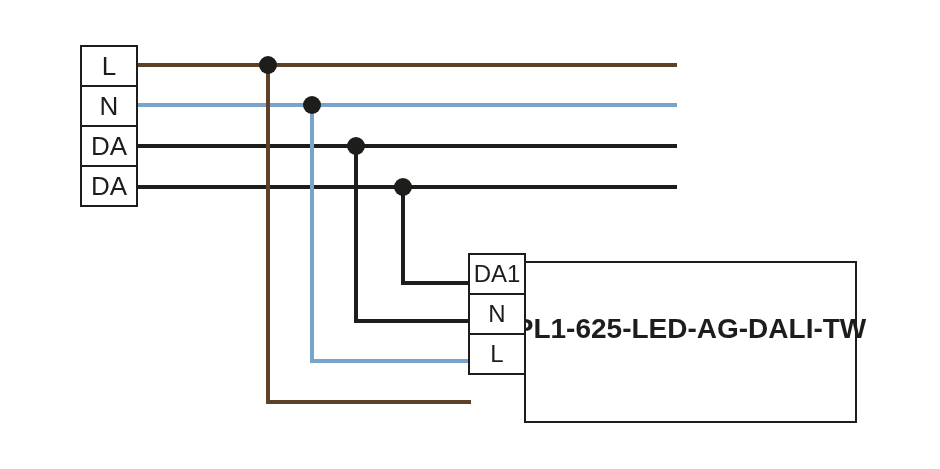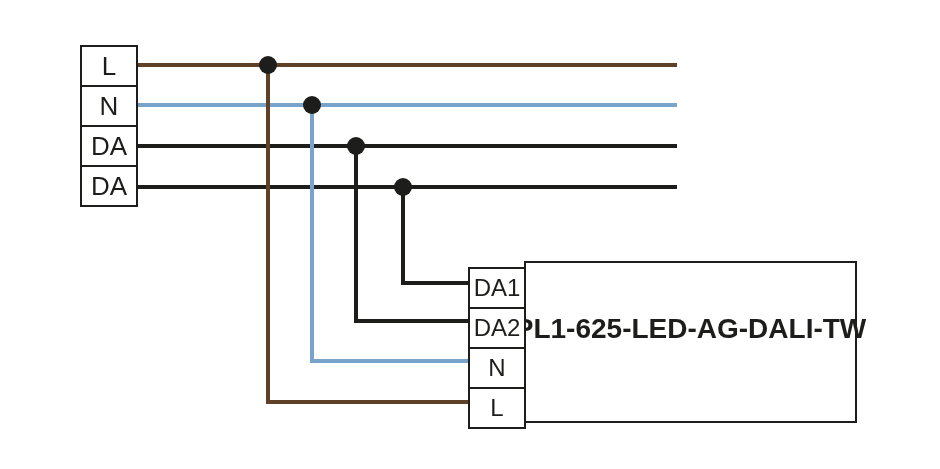--- a/index.html
+++ b/index.html
@@ -32,21 +32,21 @@
     justify-content: center;
     margin-top: -2px;
   }
   .tbox:first-child { margin-top: 0; }
   .tbox .tlabel {
     color: #1d1d1b;
     font-size: 26px;
     line-height: 1;
   }
   .supply-block   { left: 80px;  top: 45px; }
-  .device-tblock  { left: 468px; top: 267px; z-index: 5; align-items: center; }
+  .device-tblock  { left: 468px; top: 253px; z-index: 5; align-items: center; }
   .device-tblock .tbox .tlabel { font-size: 24px; }
 
   
   .device-box {
     position: absolute;
     box-sizing: border-box;
     left: 524px;
     top: 261px;
     width: 333px;
     height: 162px;
@@ -141,23 +141,20 @@
   <div class="dot dot-l" style="background: rgb(29, 29, 27);"></div>
   <div class="dot dot-n" style="background: rgb(29, 29, 27);"></div>
   <div class="dot dot-da1" style="background: rgb(29, 29, 27);"></div>
   <div class="dot dot-da2" style="background: rgb(29, 29, 27);"></div>
 
   <div class="tblock device-tblock">
     <div class="tbox">
       <span class="tlabel">DA1</span>
     </div>
     <div class="tbox">
-      <span class="tlabel">DA2</span>
-    </div>
-    <div class="tbox">
       <span class="tlabel">N</span>
     </div>
     <div class="tbox">
       <span class="tlabel">L</span>
     </div>
   </div>
 
   <div class="device-box">
     <span class="device-label">PL1-625-LED-AG-DALI-TW</span>
   </div>

